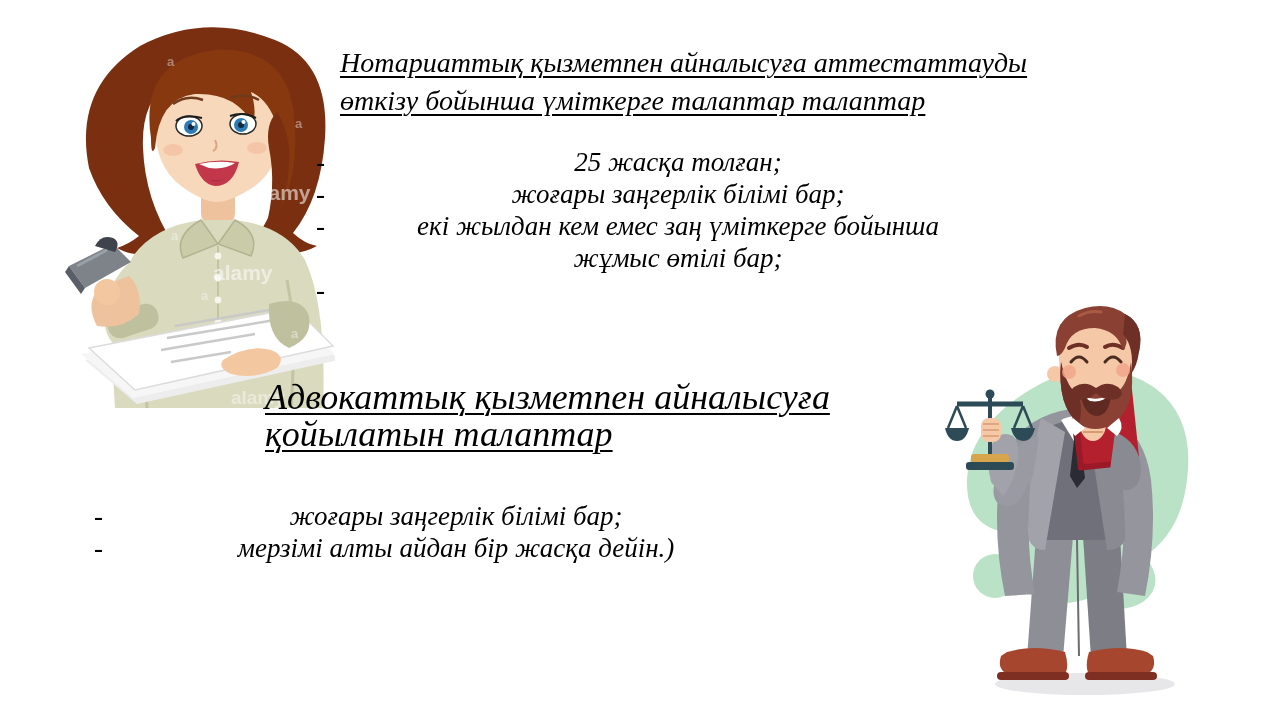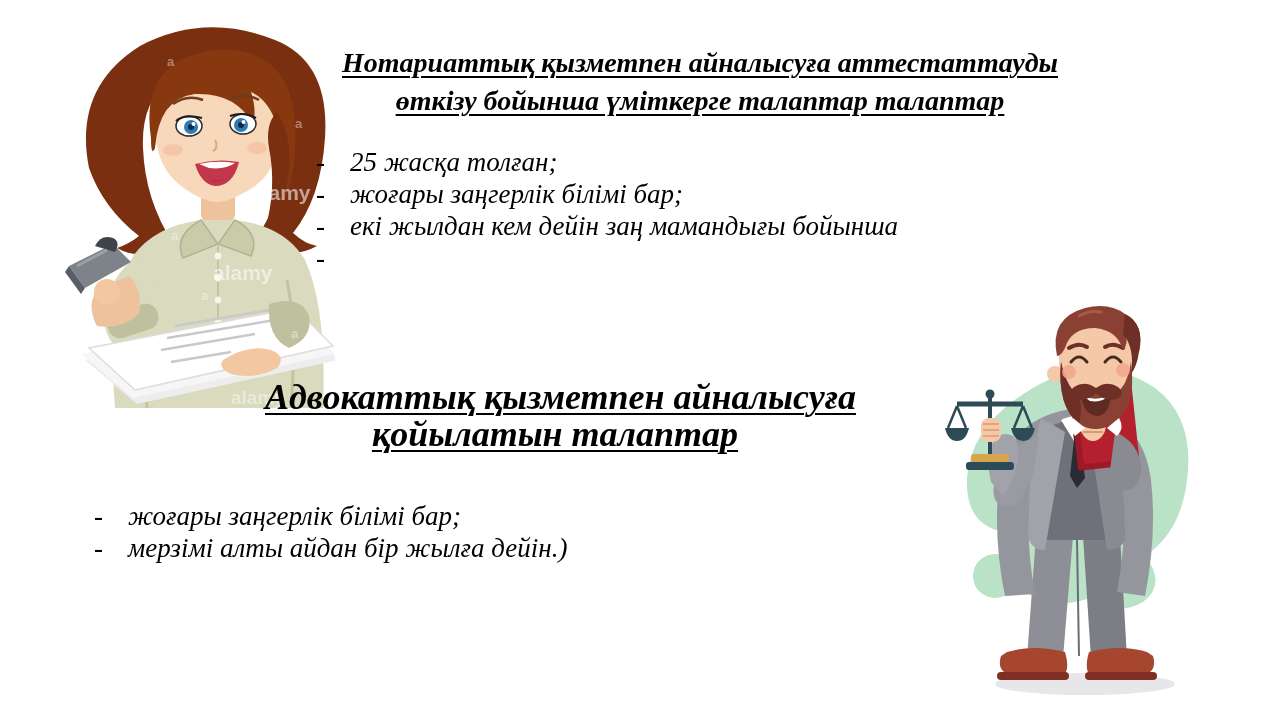--- a/index.html
+++ b/index.html
@@ -1,29 +1,29 @@
 <!DOCTYPE html>
 <html><head>
 <meta charset="utf-8">
 <style>
   html,body{margin:0;padding:0;background:#fff;}
   .slide{
     position:relative;width:1280px;height:720px;background:#ffffff;overflow:hidden;
     font-family:"Liberation Serif","DejaVu Serif",serif;color:#000;
   }
-  .heading{position:absolute;font-style:italic;font-weight:bold;text-align:center;}
+  .heading{position:absolute;font-style:italic;font-weight:normal;}
   .heading .hline{display:block;text-decoration:underline;text-decoration-thickness:2px;text-underline-offset:4px;white-space:nowrap;}
   .h1{left:340px;top:44px;font-size:28px;line-height:38px;width:720px;}
   .h2{left:265px;top:379px;font-size:36px;line-height:37px;width:580px;}
   .list{position:absolute;font-style:italic;font-size:27px;}
   .list1{left:316px;top:146px;width:690px;line-height:32px;}
   .list2{left:94px;top:500px;width:690px;line-height:32px;}
   .li{display:flex;}
   .dash{flex:0 0 34px;}
-  .txt{flex:1;}
+  .txt{flex:1;text-align:center;}
   .tline{display:block;white-space:nowrap;}
   .illu{position:absolute;}
   .illu-woman{left:55px;top:8px;width:280px;height:400px;}
   .illu-man{left:933px;top:300px;width:282px;height:410px;}
   .wm{font-family:"Liberation Sans","DejaVu Sans",sans-serif;font-weight:bold;fill:#ffffff;}
 </style>
 </head>
 <body>
 
 <div class="slide">
@@ -138,21 +138,22 @@
     </div>
     <div class="li">
       <span class="dash">-</span>
       <span class="txt">
           <span class="tline">жоғары заңгерлік білімі бар;</span>
         </span>
     </div>
     <div class="li">
       <span class="dash">-</span>
       <span class="txt">
-        <span class="tline">екі жылдан кем дейін заң мамандығы бойынша</span>
+        <span class="tline">екі жылдан кем емес заң үміткерге бойынша</span>
+        <span class="tline">жұмыс өтілі бар;</span>
       </span>
     </div>
     <div class="li">
       <span class="dash">-</span>
       <span class="txt">
       </span>
     </div>
   </div>
 
   <div class="heading h2">
@@ -163,21 +164,21 @@
   <div class="list list2">
     <div class="li">
       <span class="dash">-</span>
       <span class="txt">
           <span class="tline">жоғары заңгерлік білімі бар;</span>
         </span>
     </div>
     <div class="li">
       <span class="dash">-</span>
       <span class="txt">
-        <span class="tline">мерзімі алты айдан бір жылға дейін.)</span>
+        <span class="tline">мерзімі алты айдан бір жасқа дейін.)</span>
       </span>
     </div>
   </div>
 
   <svg class="illu illu-man" viewBox="0 0 282 410" aria-hidden="true">
 
     <path d="M100,88 Q165,50 222,88 Q262,118 254,180 Q248,232 212,256 Q234,284 210,302 Q182,318 162,296 Q124,312 92,292 Q58,272 72,232 Q32,226 34,178 Q38,124 100,88 Z" fill="#b9e2c6"></path>
     <circle cx="62" cy="276" r="22" fill="#b9e2c6"></circle>
 
     <ellipse cx="152" cy="384" rx="90" ry="11" fill="#e7e7e9"></ellipse>

